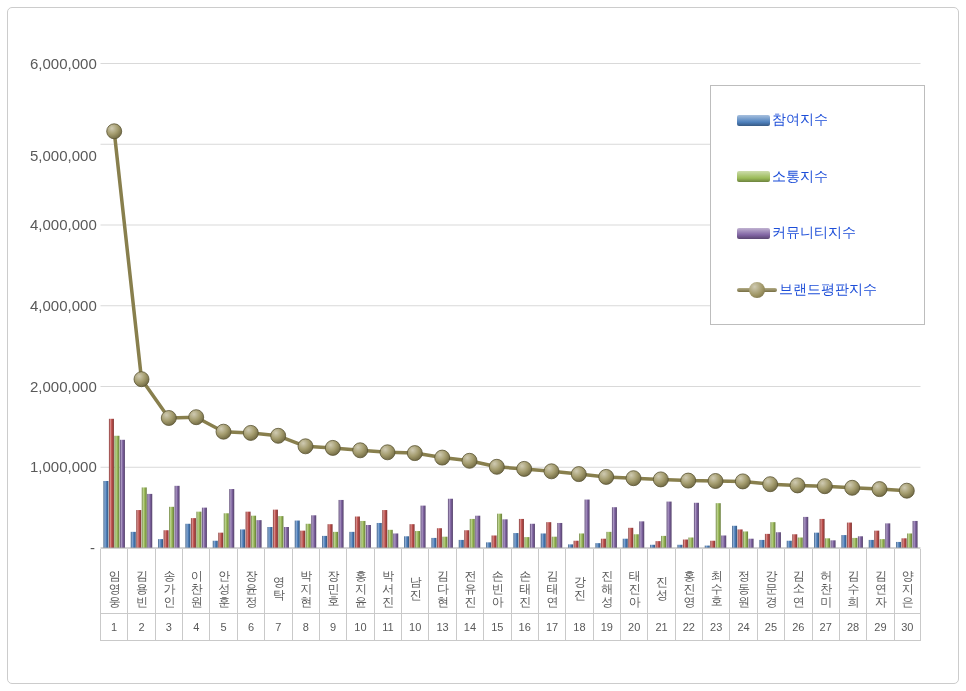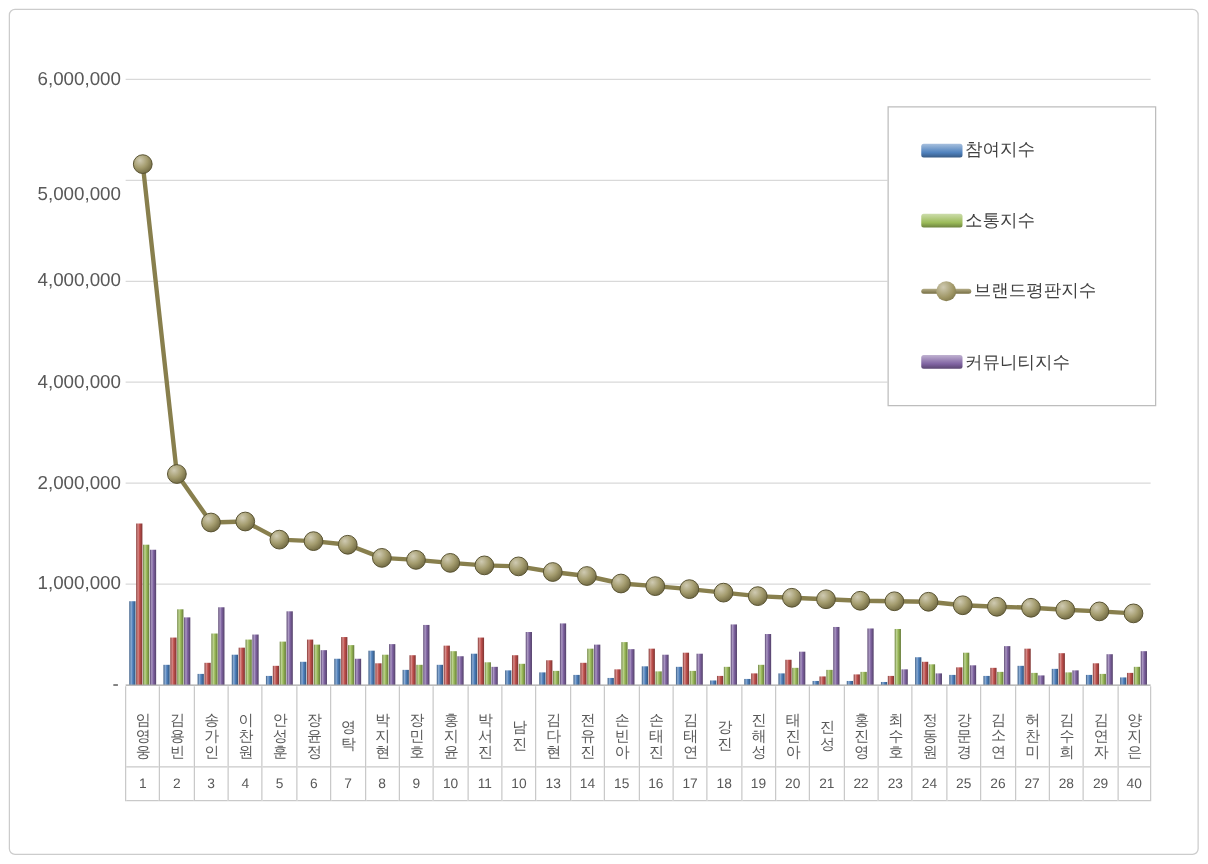--- a/index.html
+++ b/index.html
@@ -31,21 +31,21 @@
     font-size:11px;color:#595959;border-bottom:1px solid #c9c9c9;
   }
   
   .legend{
     position:absolute;left:710px;top:85px;width:215px;height:240px;
     background:#ffffff;border:1px solid #bdbdbd;
     display:flex;flex-direction:column;justify-content:space-around;
     padding:6px 0 6px 26px;box-sizing:border-box;
   }
   .legend-row{display:flex;align-items:center;gap:2px;}
-  .legend-label{font-size:14px;color:#404040;}
+  .legend-label{font-size:14px;color:#1d4ed8;}
   .sw-bar{width:33px;height:11px;border-radius:2px;flex:0 0 auto;}
   .sw-line{width:40px;height:16px;position:relative;flex:0 0 auto;}
   .sw-line .seg{position:absolute;left:0;right:0;top:6px;height:4px;border-radius:2px;}
   .sw-line .ball{position:absolute;left:12px;top:0;width:16px;height:16px;border-radius:50%;}
 </style>
 </head>
 <body>
 
 <div class="frame"></div>
 
@@ -363,37 +363,37 @@
     <div class="cat-cell">
       <div class="cat-name">김수희</div>
       <div class="cat-rank">28</div>
     </div>
     <div class="cat-cell">
       <div class="cat-name">김연자</div>
       <div class="cat-rank">29</div>
     </div>
     <div class="cat-cell">
       <div class="cat-name">양지은</div>
-      <div class="cat-rank">40</div>
+      <div class="cat-rank">30</div>
     </div>
   </div>
 
 <div class="legend">
   <div class="legend-row">
     <span class="sw-bar" style="background: linear-gradient(rgb(167, 192, 222) 0%, rgb(105, 148, 199) 45%, rgb(79, 129, 189) 65%, rgb(55, 90, 132) 100%);"></span>
     <span class="legend-label">참여지수</span>
   </div>
   <div class="legend-row">
     <span class="sw-bar" style="background: linear-gradient(rgb(205, 221, 172) 0%, rgb(170, 197, 114) 45%, rgb(155, 187, 89) 65%, rgb(109, 131, 62) 100%);"></span>
     <span class="legend-label">소통지수</span>
+  </div>
+  <div class="legend-row">
+    <span class="sw-bar" style="background: linear-gradient(rgb(192, 178, 209) 0%, rgb(147, 123, 176) 45%, rgb(128, 100, 162) 65%, rgb(90, 70, 113) 100%);"></span>
+    <span class="legend-label">커뮤니티지수</span>
   </div>
   <div class="legend-row">
     <span class="sw-line">
       <span class="seg" style="background: linear-gradient(rgb(180, 173, 135), rgb(118, 110, 67));"></span>
         <span class="ball" style="background: radial-gradient(circle at 35% 30%, rgb(207, 202, 178), rgb(159, 150, 101) 55%, rgb(104, 97, 59));"></span>
     </span>
     <span class="legend-label">브랜드평판지수</span>
   </div>
-  <div class="legend-row">
-    <span class="sw-bar" style="background: linear-gradient(rgb(192, 178, 209) 0%, rgb(147, 123, 176) 45%, rgb(128, 100, 162) 65%, rgb(90, 70, 113) 100%);"></span>
-    <span class="legend-label">커뮤니티지수</span>
-  </div>
 </div>
 
 </body></html>

